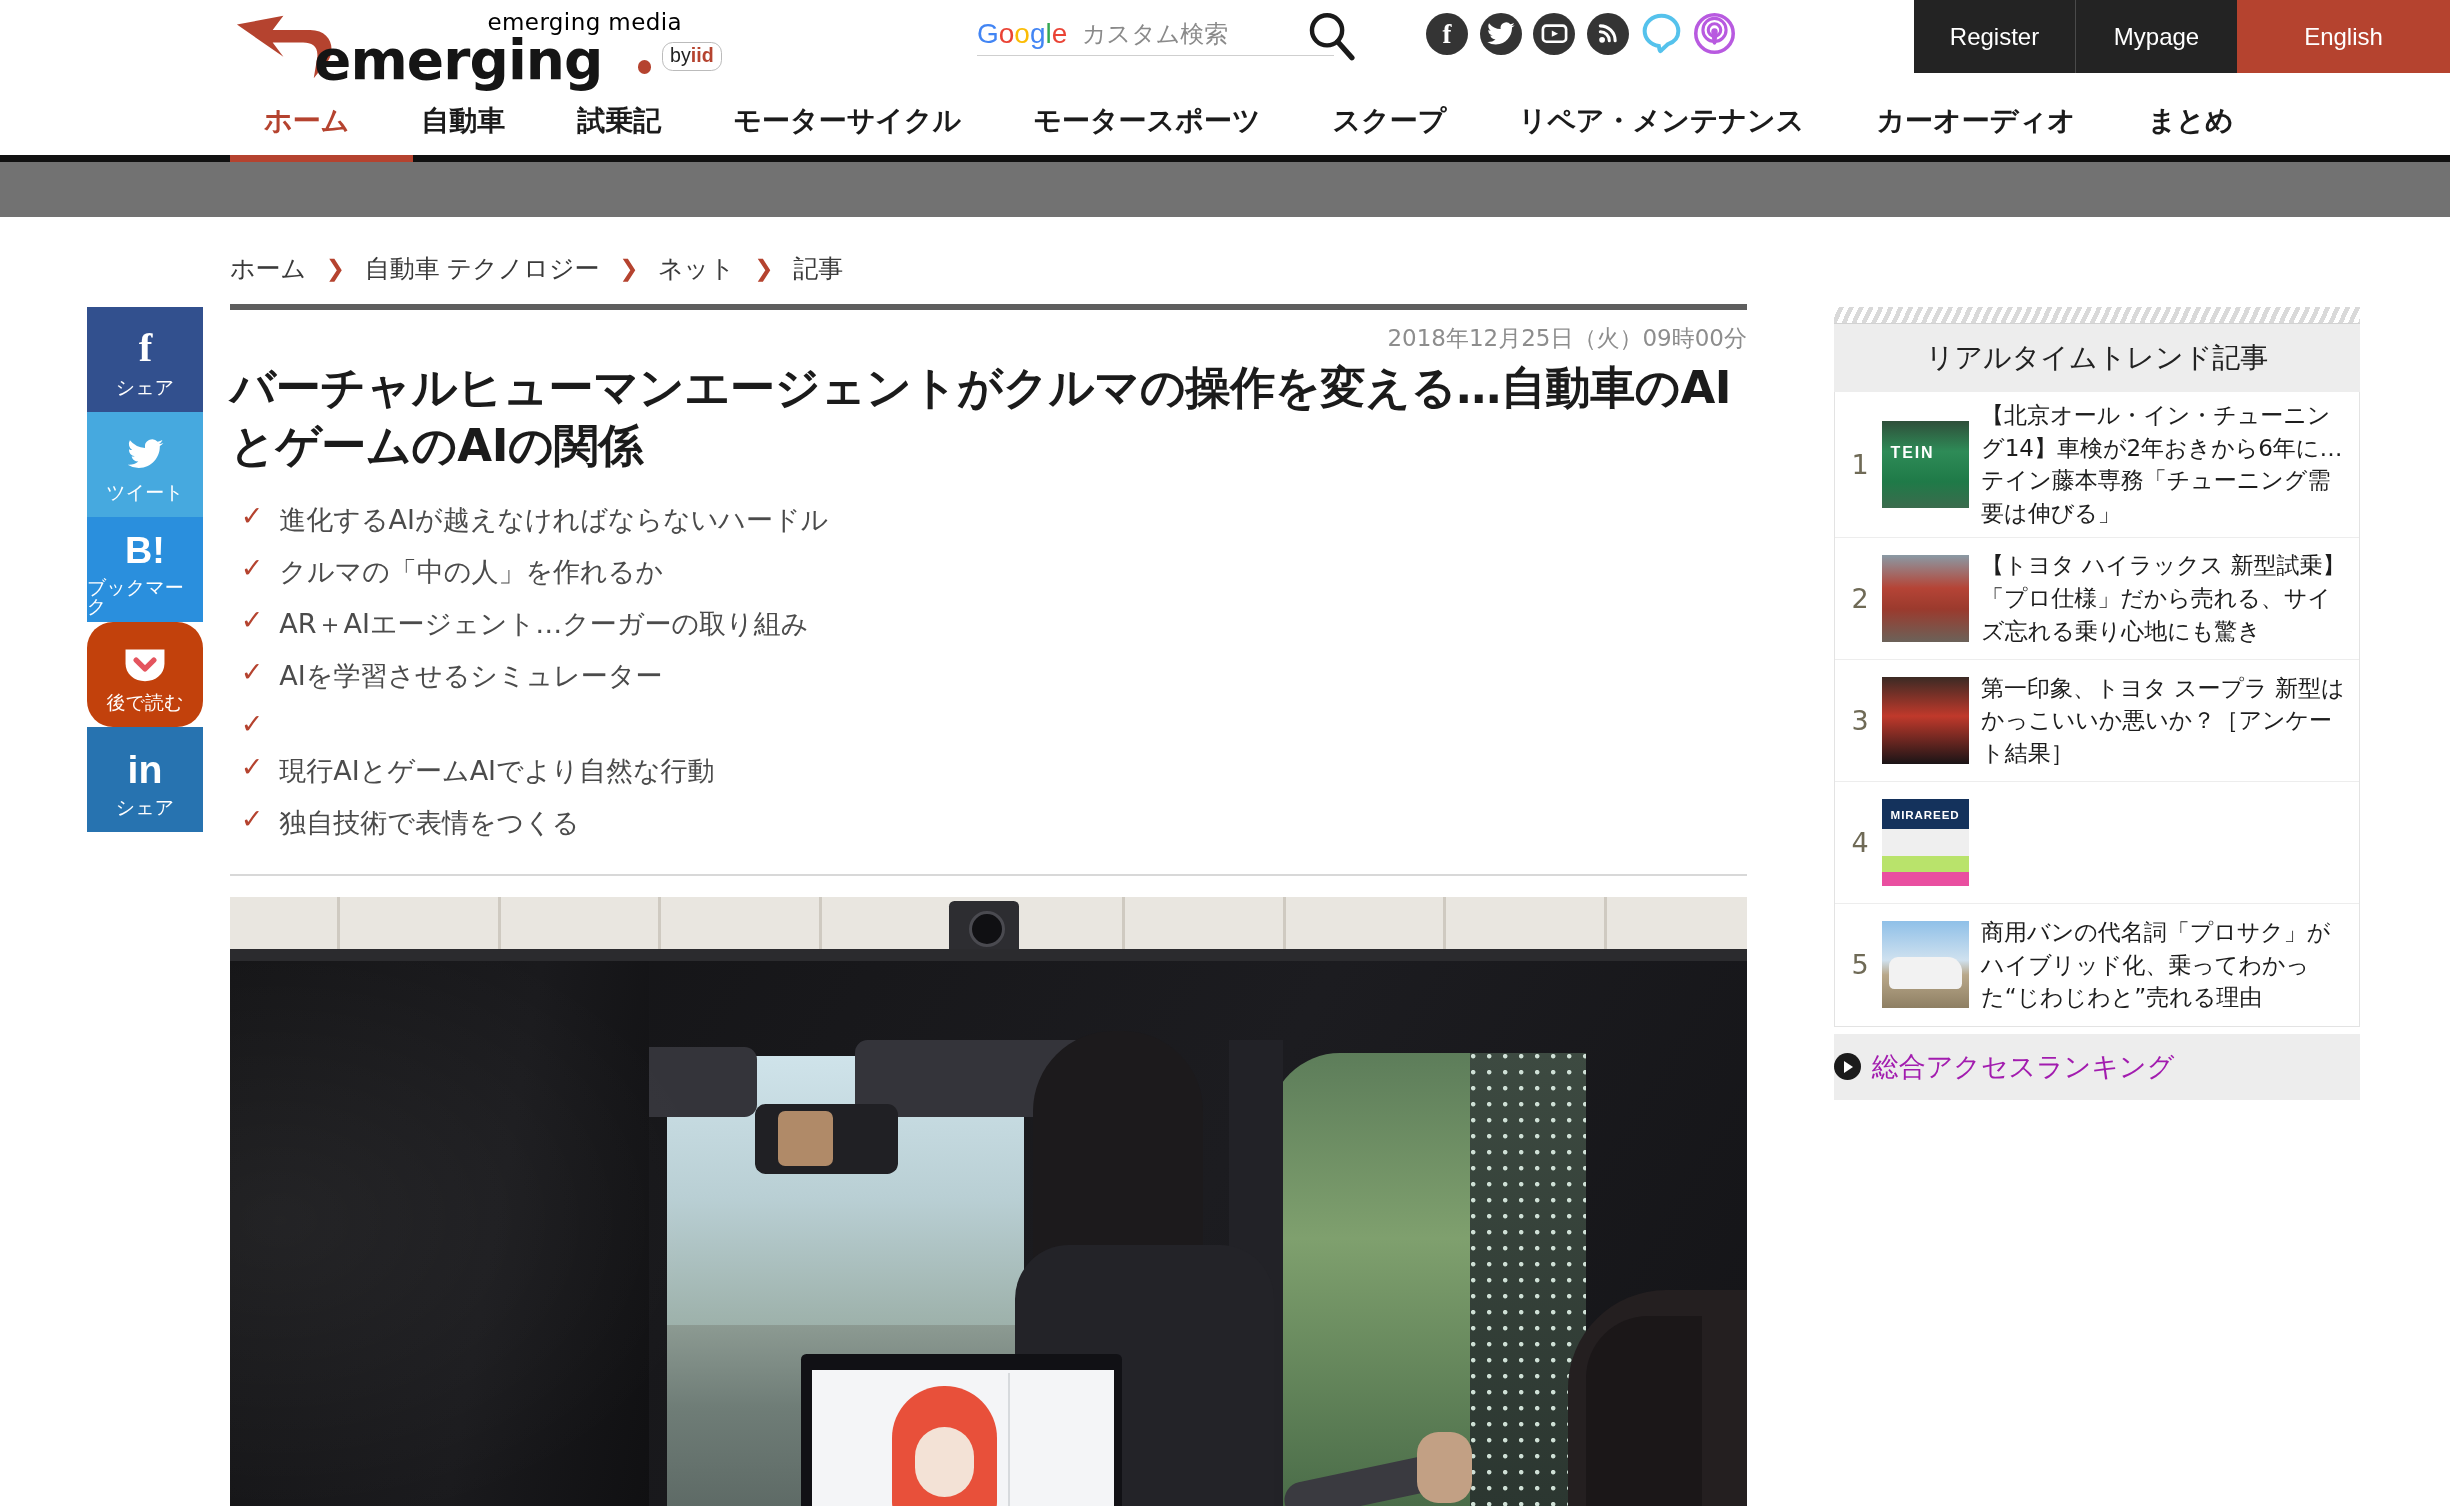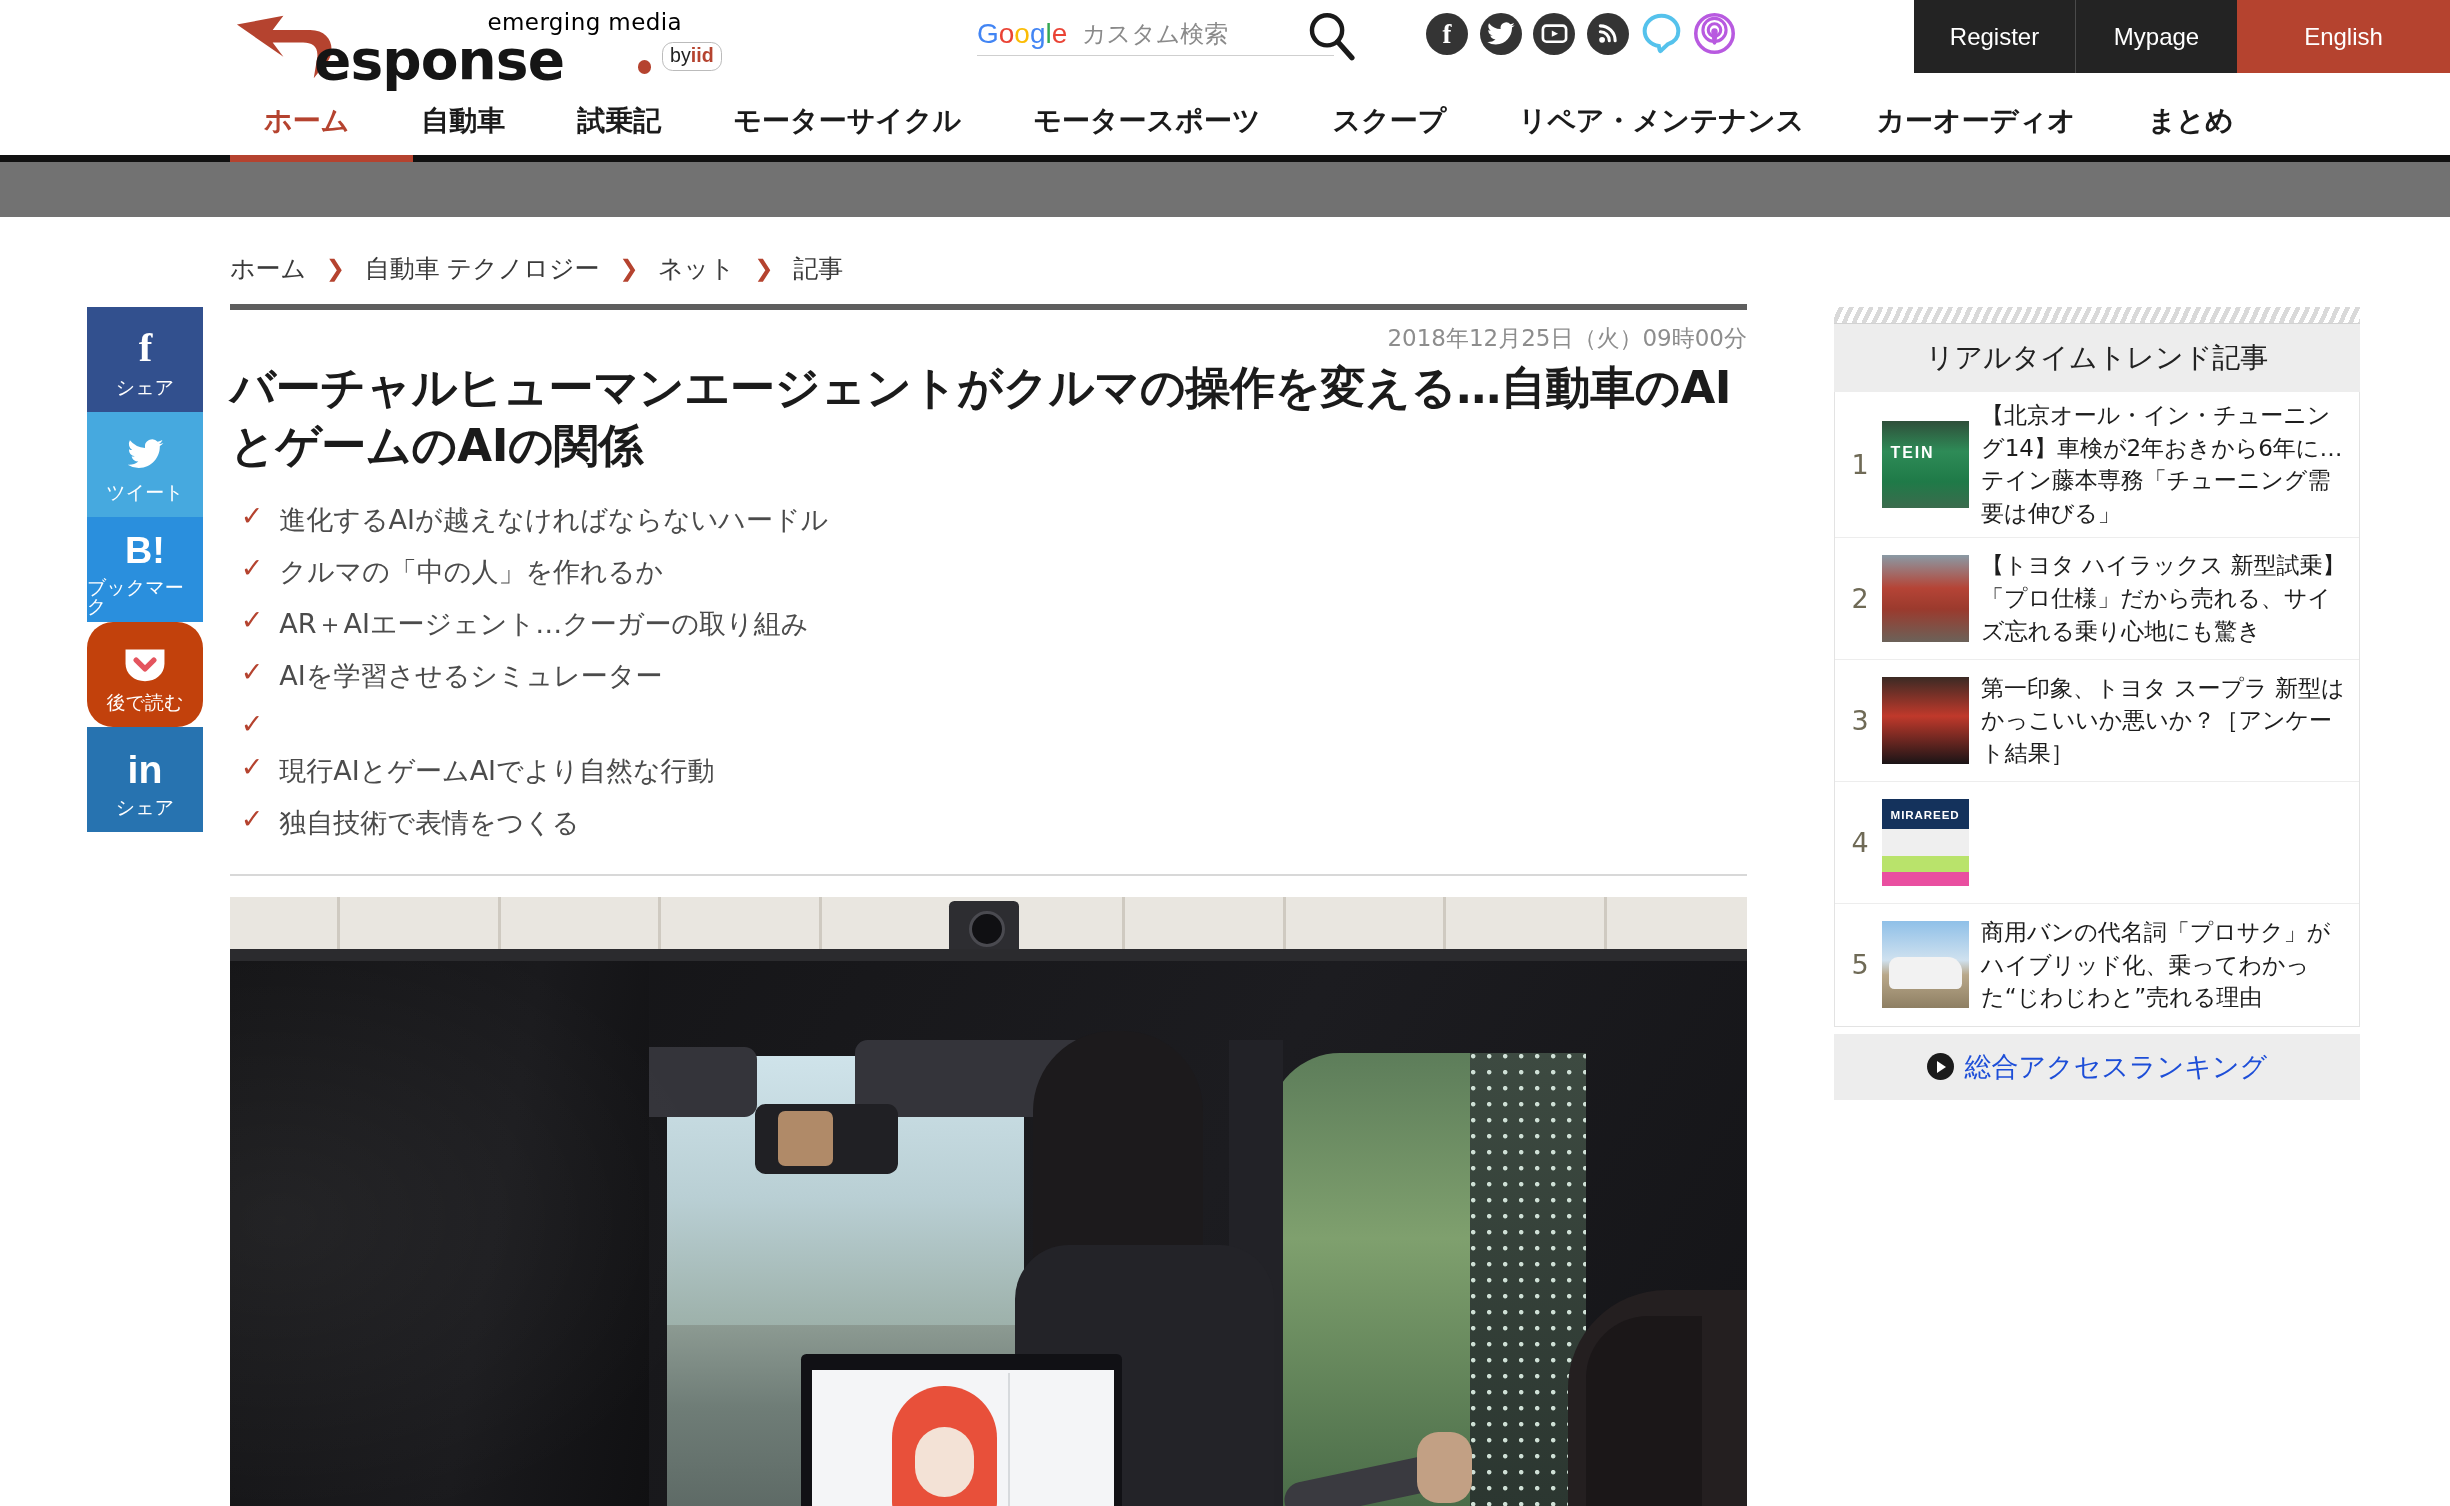--- a/index.html
+++ b/index.html
@@ -163,22 +163,22 @@
     height:68px;background:#ededed;display:flex;align-items:center;justify-content:center;
     font-size:28px;color:#222;font-family:"DejaVu Sans",sans-serif;
   }
   .side-list{border:0.9px solid #e3e3e3;border-top:0;background:#fff;}
   .trow{display:flex;align-items:center;border-bottom:0.9px solid #ededed;padding:7.1px 9px 7.1px 3.6px;min-height:107px;}
   .trow:last-child{border-bottom:0;}
   .trank{width:43px;flex:0 0 43px;text-align:center;font-size:27px;color:#6f6a56;font-family:"DejaVu Sans",sans-serif;}
   .tthumb{width:87px;height:87px;flex:0 0 87px;margin-right:12.5px;overflow:hidden;position:relative;background:#ddd;}
   .ttext{font-size:23px;line-height:1.42;color:#1d1d1d;font-family:"DejaVu Sans",sans-serif;cursor:pointer;}
   .side-ft{
-    height:66px;background:#ededed;display:flex;align-items:center;justify-content:center;
-    font-size:27px;color:#1d4ed8;cursor:pointer;margin-top:7.1px;font-family:"DejaVu Sans",sans-serif;
+    height:66px;background:#ededed;display:flex;align-items:center;justify-content:flex-start;
+    font-size:27px;color:#a21caf;cursor:pointer;margin-top:7.1px;font-family:"DejaVu Sans",sans-serif;
   }
   .side-ft .play{
     width:27px;height:27px;border-radius:50%;background:#1b1b1b;margin-right:10.7px;
     display:flex;align-items:center;justify-content:center;
   }
   .side-ft .play::after{content:"";border-left:9px solid #fff;border-top:6.2px solid transparent;border-bottom:6.2px solid transparent;margin-left:2.7px;}
 
   
   .th1{background:linear-gradient(180deg,#2f4f3a 0%,#2e8b57 35%,#1f7a48 70%,#3b6b4d 100%);}
   .th1::after{content:"TEIN";position:absolute;left:9px;top:23px;color:#fff;font-size:16px;font-weight:bold;letter-spacing:1.8px;}
@@ -198,21 +198,21 @@
 
 <div class="page">
 
   <div class="header">
 
     <div class="logo">
       <div class="emerging">emerging media</div>
       <svg class="rmark" viewBox="0 0 150 76">
         <path d="M10 14 L62 4 L50 20 L92 20 C118 20 124 48 104 64 L96 74 L100 50 C101 38 94 34 84 34 L50 34 L62 50 Z" fill="#b5432f"></path>
       </svg>
-      <div class="rword">esponse</div>
+      <div class="rword">emerging</div>
       <div class="dot"></div>
       <div class="byiid"><span>by</span><b>iid</b></div>
     </div>
 
     <div class="search">
       <div class="goog"><i class="g1">G</i><i class="g2">o</i><i class="g3">o</i><i class="g4">g</i><i class="g5">l</i><i class="g6">e</i></div>
       <div class="ph">カスタム検索</div>
       <input type="text" value="" style="">
     </div>
     <svg class="search-btn" viewBox="0 0 62 62">

